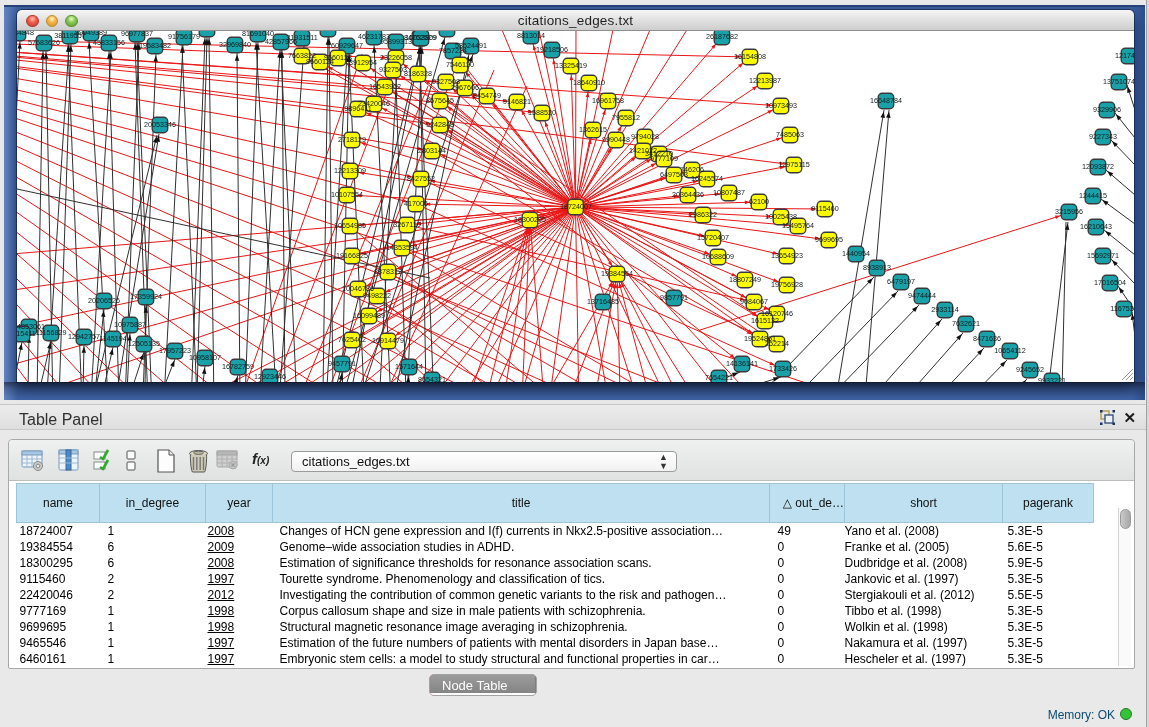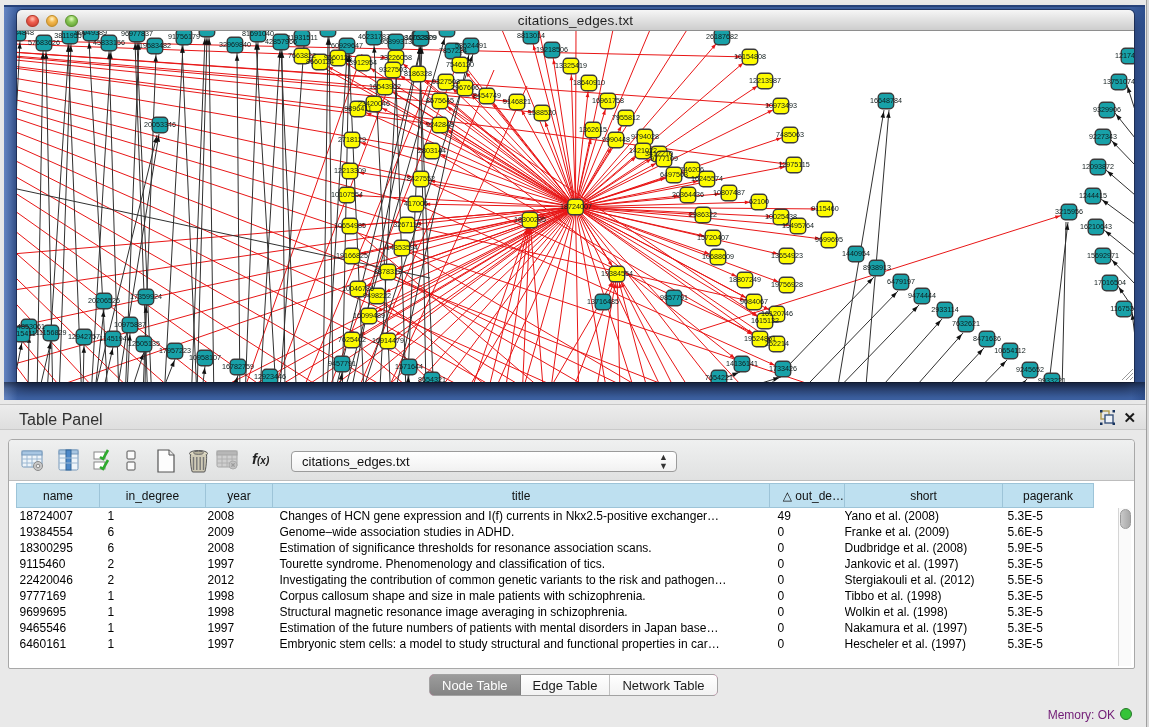--- a/index.html
+++ b/index.html
@@ -24,34 +24,34 @@
 #panel { position:absolute; left:8px; top:439px; width:1127px; height:230px; background:#fff;
   border:1px solid #a8a8a8; border-radius:4px 4px 2px 2px; }
 #toolbar { position:absolute; left:0; top:0; width:100%; height:41px; background:linear-gradient(#eff0f0,#e0e1e1);
   border-bottom:1px solid #bdbdbd; border-radius:4px 4px 0 0; }
 .tbi { position:absolute; top:9px; }
 #combo { position:absolute; left:282px; top:11px; width:386px; height:21px; background:linear-gradient(#ffffff,#f1f1f1);
   border:1px solid #9b9b9b; border-radius:4px; font-size:13px; color:#111; padding:2px 0 0 10px; }
 #combo .arr { position:absolute; right:8px; top:1px; font-size:9px; color:#333; line-height:9px; }
 table { position:absolute; left:7px; top:43px; border-collapse:collapse; table-layout:fixed; width:1077px;
   font-size:12px; color:#000; }
-th { background:#bee0f0; border:1px solid #9dc4d8; font-weight:normal; height:24px; font-size:12px; color:#111; }
+th { background:#bee0f0; border:1px solid #9dc4d8; font-weight:normal; height:39px; font-size:12px; color:#111; }
 td { height:16px; padding:0; white-space:nowrap; overflow:hidden; }
 td.c0 { padding-left:3px; }
-td.c1,td.c4 { padding-left:8px; } td.c2 { padding-left:2px; }
+td.c1,td.c4 { padding-left:8px; } td.c2 { padding-left:2px;text-decoration:underline; }
 td.c3 { padding-left:7px; }
 td.c5 { }
 td.c6 { padding-left:5px;margin-left:7px; }
 #vscroll { position:absolute; right:3px; top:68px; width:13px; height:158px; background:#fafafa; border-left:1px solid #d5d5d5; }
 #vthumb { position:absolute; left:1px; top:1px; width:11px; height:20px; border-radius:6px; background:linear-gradient(90deg,#c9c9c9,#a8a8a8); border:1px solid #9a9a9a; }
-#tabs { position:absolute; left:429px; top:674px; height:22px; display:flex; border:1px solid #a2a2a2; border-radius:5px; overflow:hidden; background:#ec4899; }
+#tabs { position:absolute; left:429px; top:674px; height:22px; display:flex; border:1px solid #a2a2a2; border-radius:5px; overflow:hidden; background:#ec4899;flex-direction:column; }
 .tab { font-size:13px; color:#1c1c1c; padding:3px 12px 0 12px; border-right:1px solid #c0c0c0; background:linear-gradient(#ffffff,#f2f2f2); }
 .tab.sel { background:linear-gradient(#9c9c9c,#848484); color:#fff; border-right:1px solid #7d7d7d; }
 .tab:last-child { border-right:none; }
-#mem { position:absolute; right:34px; top:708px; font-size:12px; color:#701a75; }
+#mem { position:absolute; right:34px; top:708px; font-size:12px; color:#0c4a6e; }
 #memdot { position:absolute; right:17px; top:708px; width:12px; height:12px; border-radius:50%; background:#35c438; border:1px solid #27762a; }
 </style></head>
 <body>
 <div id="app">
   <div id="bluepanel"></div>
   <div id="rightstrip"></div>
   <div id="win">
     <div id="canvas"><svg id="net" width="1117" height="351" viewBox="17 31 1117 351">
 <path d="M575.5 207.0L302 56M575.5 207.0L320 62M575.5 207.0L338 58M575.5 207.0L363 63M575.5 207.0L396 58M575.5 207.0L393 70M575.5 207.0L418 74M575.5 207.0L385 87M575.5 207.0L446 82M575.5 207.0L465 88M575.5 207.0L460 65M575.5 207.0L440 101M575.5 207.0L374 104M575.5 207.0L358 109M575.5 207.0L487 96M575.5 207.0L517 102M575.5 207.0L542 113M575.5 207.0L440 125M575.5 207.0L352 140M575.5 207.0L432 151M575.5 207.0L350 171M575.5 207.0L421 179M575.5 207.0L347 195M575.5 207.0L416 204M575.5 207.0L350 226M575.5 207.0L407 225M575.5 207.0L402 248M575.5 207.0L352 256M575.5 207.0L388 272M575.5 207.0L358 289M575.5 207.0L377 296M575.5 207.0L369 316M575.5 207.0L352 340M575.5 207.0L388 341M575.5 207.0L530 220M575.5 207.0L571 66M575.5 207.0L589 83M575.5 207.0L608 101M575.5 207.0L626 118M575.5 207.0L593 130M575.5 207.0L616 140M575.5 207.0L645 137M575.5 207.0L643 151M575.5 207.0L659 154M575.5 207.0L664 159M575.5 207.0L692 170M575.5 207.0L674 175M575.5 207.0L707 179M575.5 207.0L688 195M575.5 207.0L729 193M575.5 207.0L759 202M575.5 207.0L703 215M575.5 207.0L713 238M575.5 207.0L718 257M575.5 207.0L745 280M575.5 207.0L787 256M575.5 207.0L787 285M575.5 207.0L754 302M575.5 207.0L777 314M575.5 207.0L765 321M575.5 207.0L760 339M575.5 207.0L777 344M575.5 207.0L617 274M575.5 207.0L825 209M575.5 207.0L781 217M575.5 207.0L798 226M575.5 207.0L829 240M575.5 207.0L750 57M575.5 207.0L765 81M575.5 207.0L781 106M575.5 207.0L790 135M575.5 207.0L794 165M575.5 207.0L531 36M575.5 207.0L552 50M575.5 207.0L453 51M575.5 207.0L722 37M468 400L530 220M486 400L530 220M504 400L530 220M522 400L530 220M544 400L530 220M575.5 207.0L60 470M575.5 207.0L100 470M575.5 207.0L140 470M575.5 207.0L180 470M575.5 207.0L220 470M575.5 207.0L260 470M575.5 207.0L300 470M575.5 207.0L340 470M575.5 207.0L380 470M575.5 207.0L420 470M575.5 207.0L460 470M575.5 207.0L500 470M575.5 207.0L540 470M575.5 207.0L580 470M575.5 207.0L620 470M575.5 207.0L660 470M575.5 207.0L700 470M575.5 207.0L740 470M575.5 207.0L780 470M575.5 207.0L820 470M575.5 207.0L0 255M575.5 207.0L0 292M575.5 207.0L0 330M575.5 207.0L0 368M575.5 207.0L0 406M575.5 207.0L500 25M575.5 207.0L538 25M575.5 207.0L576 25M575.5 207.0L614 25M575.5 207.0L652 25M575.5 207.0L690 25M10.0 116.4L856.6 400.0M10.0 129.8L702.9 400.0M10.0 143.4L585.4 400.0M10.0 158.0L488.3 400.0M10.0 173.5L407.4 400.0M10.0 189.8L340.0 400.0M10.0 207.5L281.1 400.0M10.0 227.0L229.0 400.0M10.0 247.9L183.7 400.0M10.0 272.2L141.0 400.0M10.0 297.4L105.0 400.0M10.0 326.6L71.2 400.0M10.0 358.2L41.4 400.0M10.0 392.2L15.3 400.0M10.0 428.7L-7.7 400.0M-233.0 35.0L396 58M-233.0 35.0L446 82M-233.0 35.0L487 96M-233.0 35.0L517 102M-233.0 35.0L542 113M-233.0 35.0L440 125M-233.0 35.0L432 151M-233.0 35.0L421 179M-233.0 35.0L416 204M-233.0 35.0L407 225M-233.0 35.0L750 57M-233.0 35.0L781 106M-233.0 35.0L794 165M362 54L216 470M395 70L243 470M428 86L270 470M461 54L297 470M494 70L324 470M527 86L351 470M352 340L680 618M388 341L704 641M369 316L874 604M377 296L710 570M358 289L819 563M388 272L943 593M352 256L886 512M402 248L837 503M350 226L776 589M440 125L742 364M432 151L760 339M421 179L777 344M416 204L783 369M407 225L754 302M440 101L765 321M548 392L617 274M572 392L617 274M596 392L617 274M620 392L617 274M648 392L617 274M676 392L617 274M700 330L1069 213" stroke="#e81616" stroke-width="1" fill="none"></path>
 <polygon points="309.9,60.3 315.3,61.2 313.5,64.5" fill="#e81616"></polygon>
@@ -614,32 +614,32 @@
             <th>year</th>
             <th>title</th>
             <th style="text-align:right;padding-left:4px">△ out_de…</th>
             <th>short</th>
             <th>pagerank</th>
           </tr>
       <tr>
             <td class="c0">18724007</td>
             <td class="c1">1</td>
             <td class="c2">2008</td>
-            <td class="c3">Changes of HCN gene expression and I(f) currents in Nkx2.5-positive exchanger…</td>
+            <td class="c3">Changes of HCN gene expression and I(f) currents in Nkx2.5-positive association…</td>
             <td class="c4">49</td>
             <td class="c5">Yano et al. (2008)</td>
             <td class="c6">5.3E-5</td>
           </tr>
 <tr>
             <td class="c0">19384554</td>
             <td class="c1">6</td>
             <td class="c2">2009</td>
             <td class="c3">Genome–wide association studies in ADHD.</td>
             <td class="c4">0</td>
-            <td class="c5">Franke et al. (2009)</td>
+            <td class="c5">Franke et al. (2005)</td>
             <td class="c6">5.6E-5</td>
           </tr>
 <tr>
             <td class="c0">18300295</td>
             <td class="c1">6</td>
             <td class="c2">2008</td>
             <td class="c3">Estimation of significance thresholds for resonance association scans.</td>
             <td class="c4">0</td>
             <td class="c5">Dudbridge et al. (2008)</td>
             <td class="c6">5.9E-5</td>

